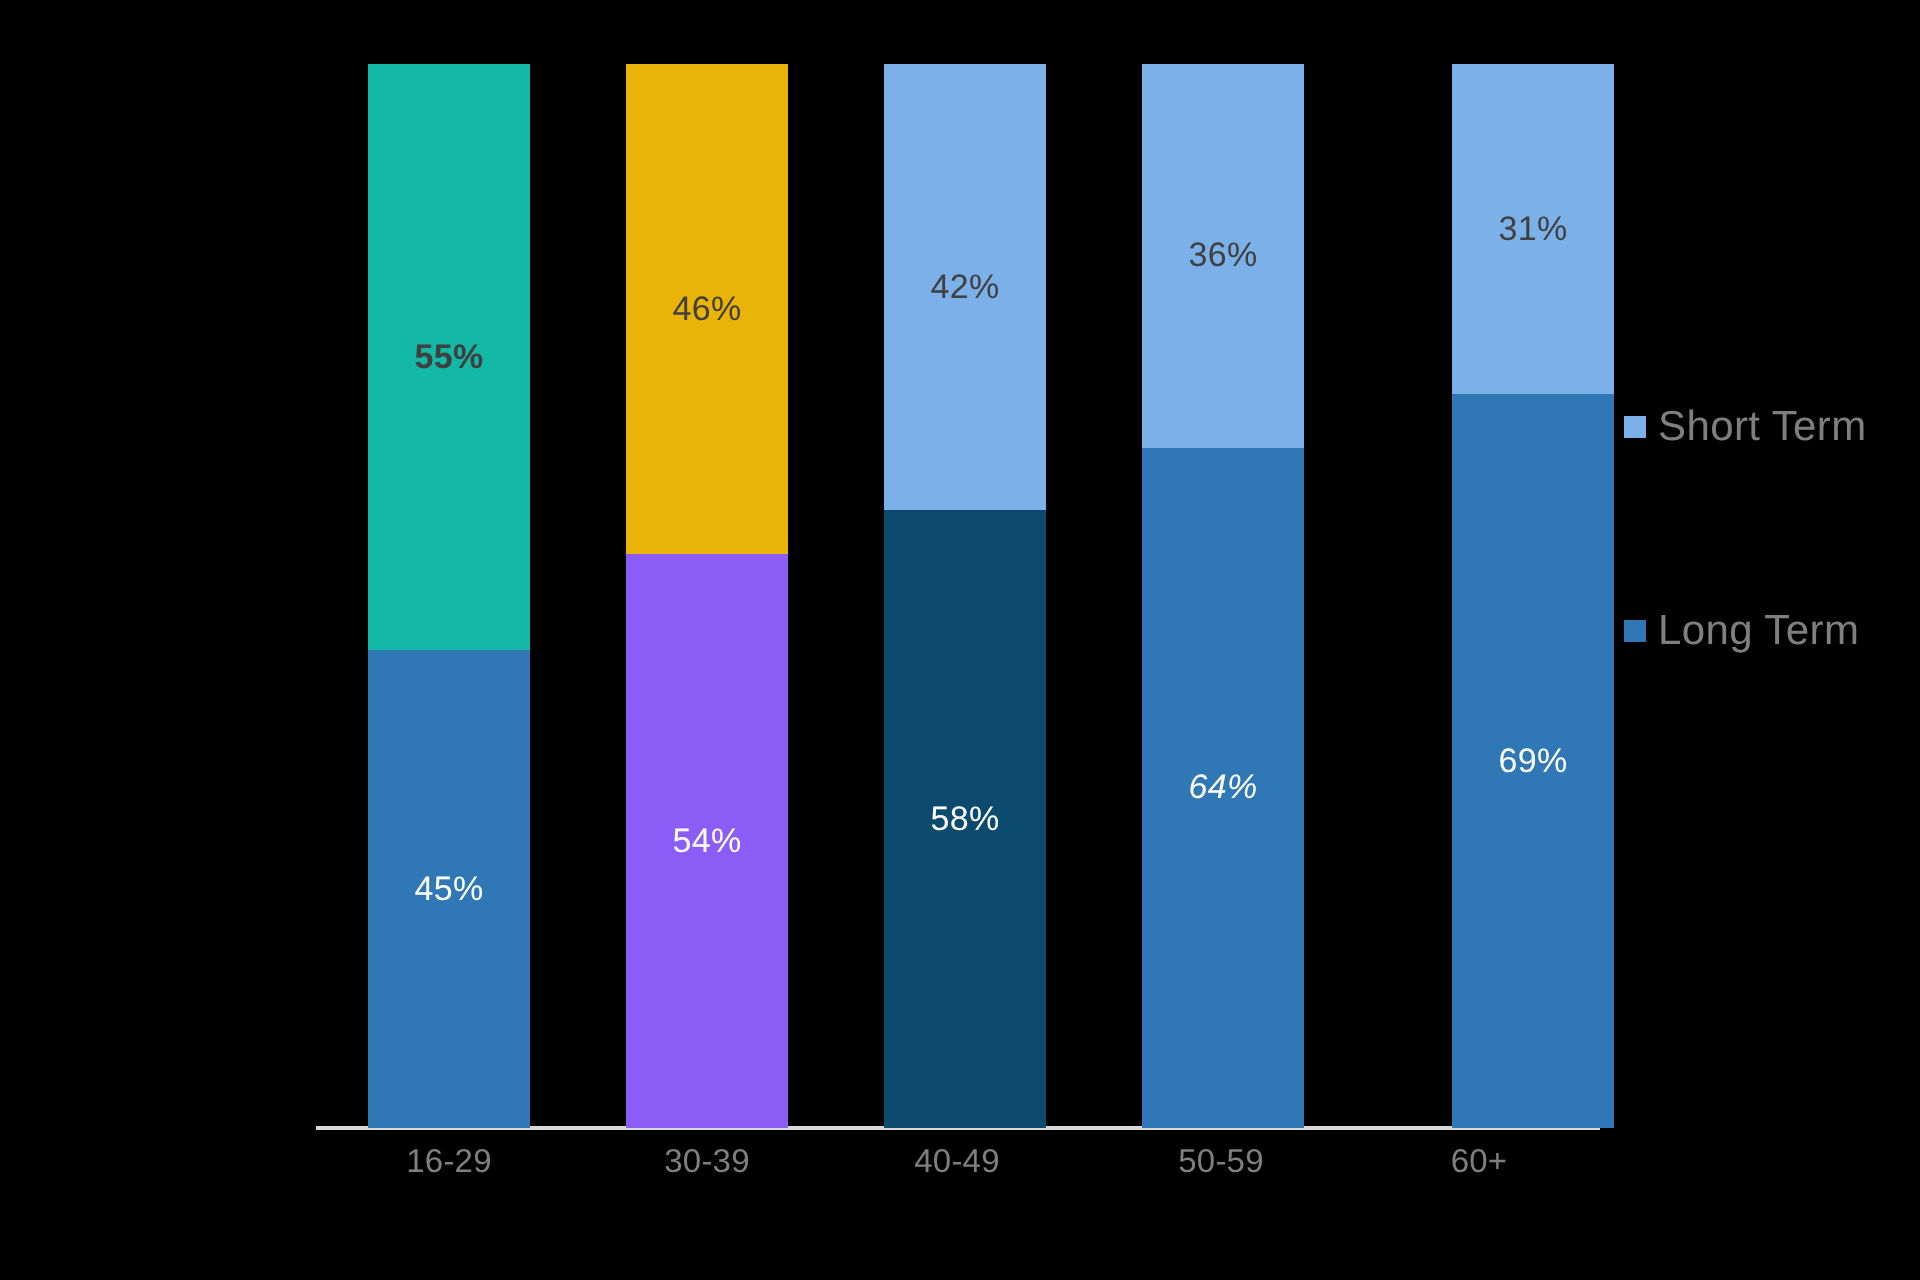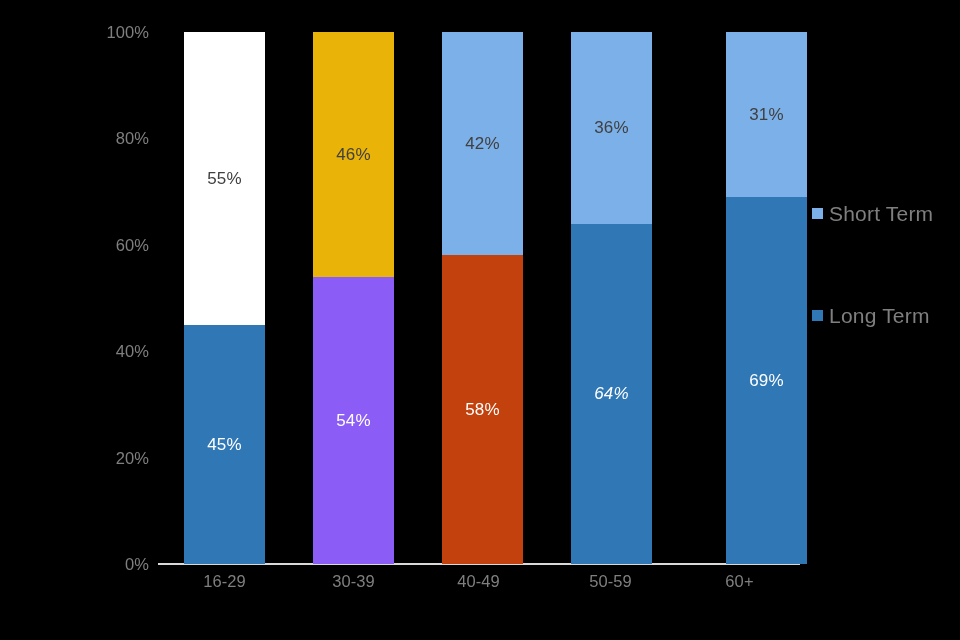--- a/index.html
+++ b/index.html
@@ -134,36 +134,28 @@
     font-size: 21px;
     line-height: 1;
     letter-spacing: 0.2px;
   }
 </style>
 </head>
 <body>
 
 <div id="chart-root">
 
-  <div class="y-axis">
-    <div class="y-tick-label" style="top:32px;">100%</div>
-    <div class="y-tick-label" style="top:138px;">80%</div>
-    <div class="y-tick-label" style="top:245px;">60%</div>
-    <div class="y-tick-label" style="top:351px;">40%</div>
-    <div class="y-tick-label" style="top:458px;">20%</div>
-    <div class="y-tick-label" style="top:564px;">0%</div>
-  </div>
 
   <div class="axis-line"></div>
 
   <div class="plot-area">
 
     <div class="bar-group" style="left:26px;">
       <div class="bar-stack">
-        <div class="seg seg-short" style="height:55%; background:#ffffff;">
+        <div class="seg seg-short" style="height:55%; background:#14b8a6;font-weight:bold;">
           <span class="seg-label">55%</span>
         </div>
         <div class="seg seg-long" style="height:45%; background:#3077b5;">
           <span class="seg-label">45%</span>
         </div>
       </div>
     </div>
 
     <div class="bar-group" style="left:155px;">
       <div class="bar-stack">
@@ -174,21 +166,21 @@
           <span class="seg-label">54%</span>
         </div>
       </div>
     </div>
 
     <div class="bar-group" style="left:284px;">
       <div class="bar-stack">
         <div class="seg seg-short" style="height:42%; background:#7cb0e8;">
           <span class="seg-label">42%</span>
         </div>
-        <div class="seg seg-long" style="height:58%; background:#c2410c;">
+        <div class="seg seg-long" style="height:58%; background:#0c4a6e;">
           <span class="seg-label">58%</span>
         </div>
       </div>
     </div>
 
     <div class="bar-group" style="left:413px;">
       <div class="bar-stack">
         <div class="seg seg-short" style="height:36%; background:#7cb0e8;">
           <span class="seg-label">36%</span>
         </div>

